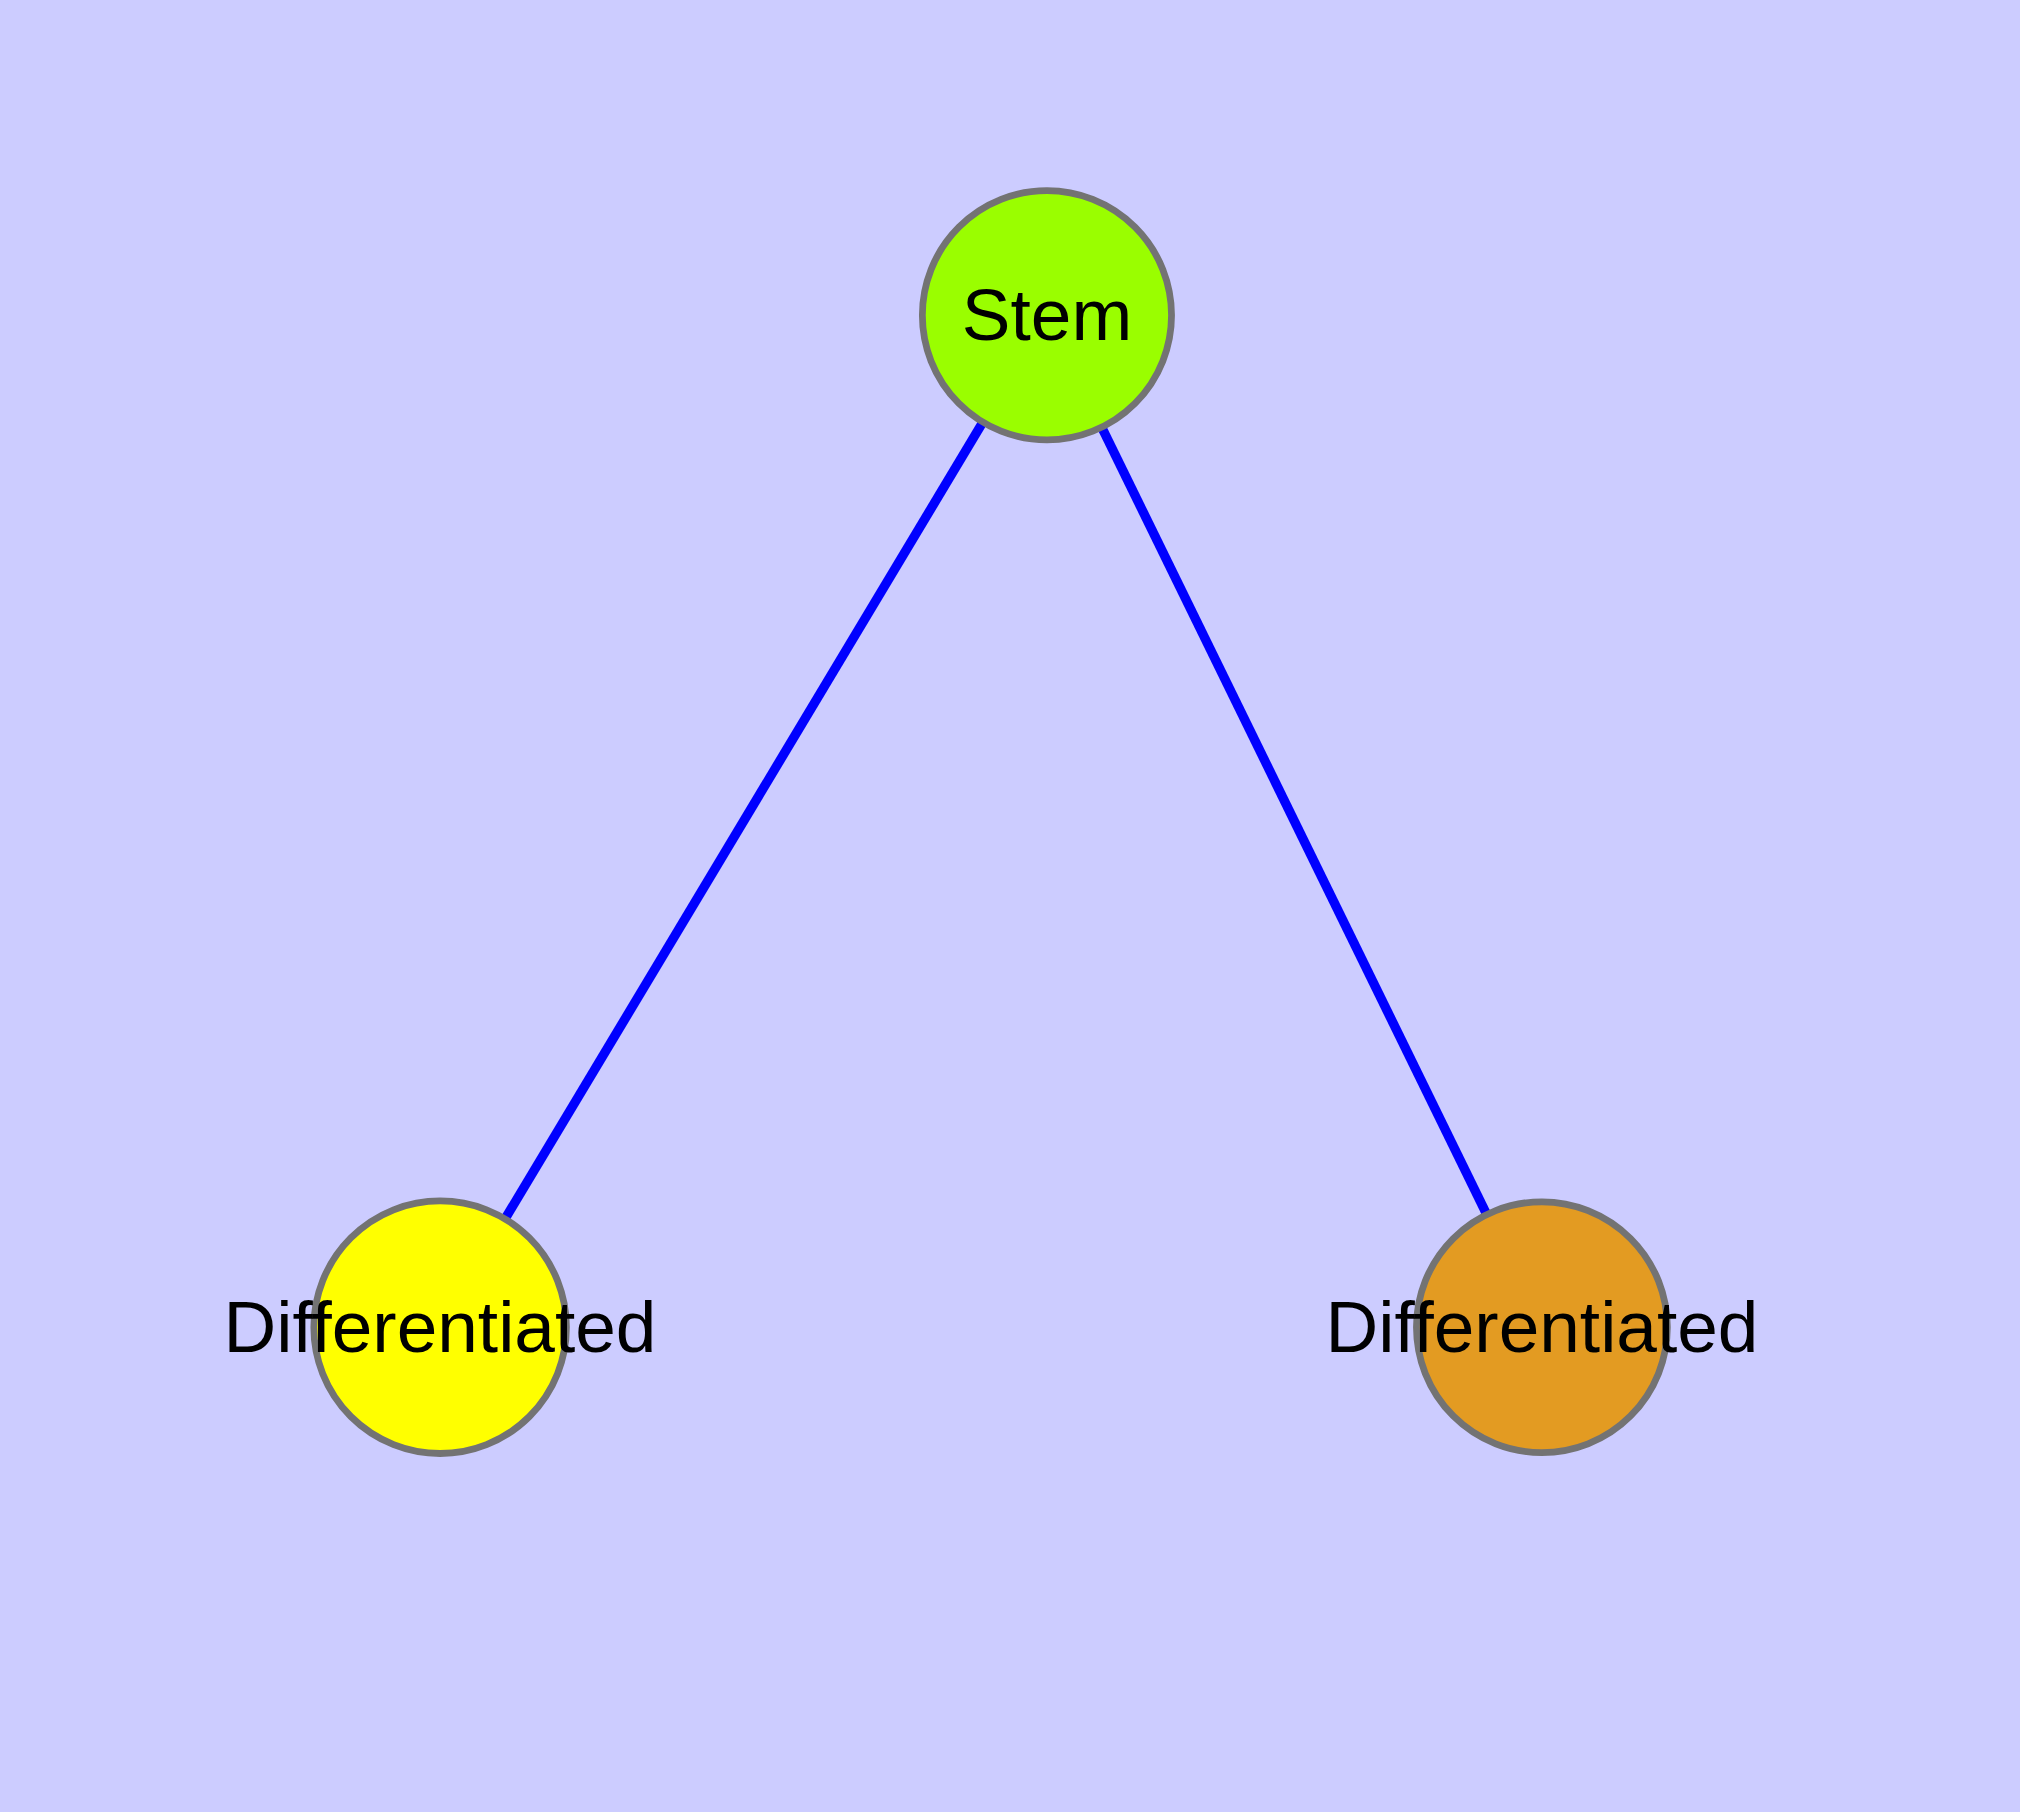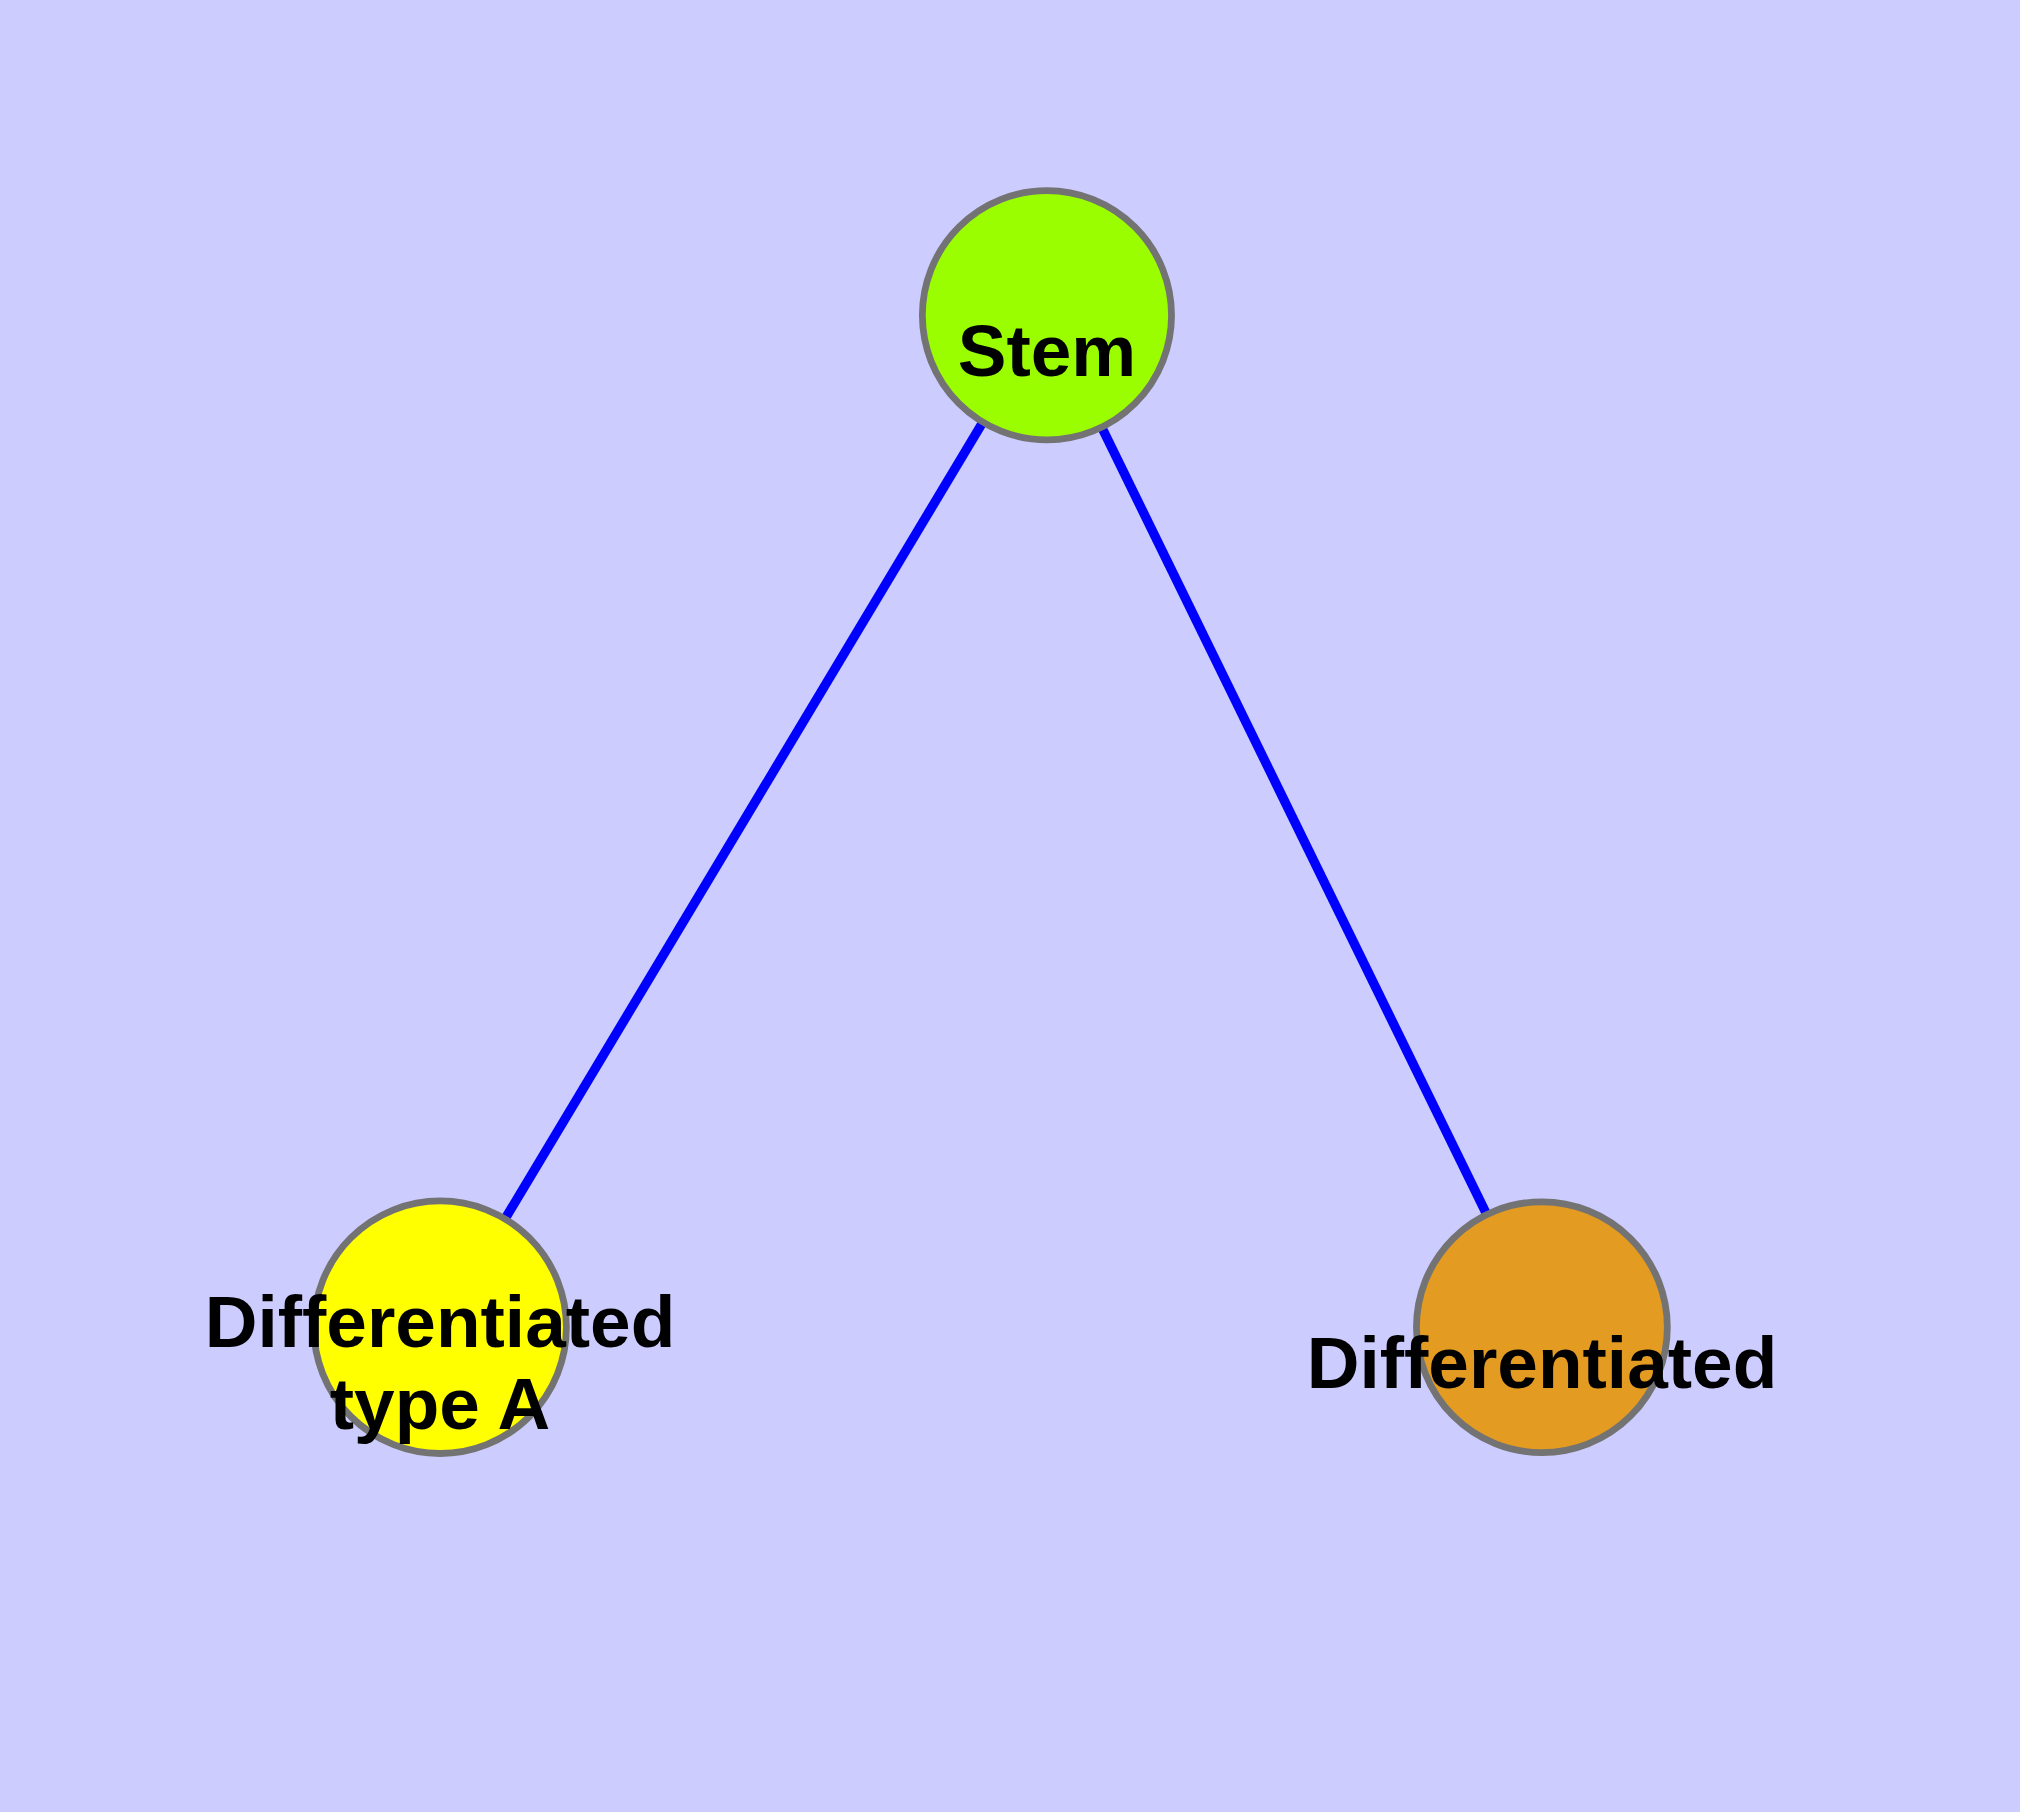--- a/index.html
+++ b/index.html
@@ -19,27 +19,25 @@
     position: absolute;
     top: 0;
     left: 0;
     width: 2021px;
     height: 1812px;
     display: block;
   }
   .node-label {
     position: absolute;
     color: #000000;
-    font-weight: bold;
-    text-align: center;
+    font-weight: normal;
     line-height: 1.12;
     white-space: pre;
     pointer-events: none;
     transform: translate(-50%, -50%);
-    margin-top: 36px;
   }
   .node-label.root {
     font-size: 73px;
   }
   .node-label.leaf {
     font-size: 73px;
   }
 </style>
 </head>
 <body>
@@ -56,18 +54,18 @@
       </g>
     <g id="nodes-layer">
         <circle cx="1235" cy="372" r="147" fill="#9afe00" stroke="#737373" stroke-width="8"></circle>
         <circle cx="519" cy="1566" r="149" fill="#ffff00" stroke="#737373" stroke-width="8"></circle>
         <circle cx="1819" cy="1566" r="148" fill="#e39b22" stroke="#737373" stroke-width="8"></circle>
       </g>
   </svg>
 
   <div id="labels-layer">
       <div class="node-label root" style="left: 1047px; top: 315px; font-size: 73px; color: rgb(0, 0, 0);"><div>Stem</div></div>
-      <div class="node-label leaf" style="left: 440px; top: 1327px; font-size: 73px; color: rgb(0, 0, 0);"><div>Differentiated</div><div>type A</div></div>
+      <div class="node-label leaf" style="left: 440px; top: 1327px; font-size: 73px; color: rgb(0, 0, 0);"><div>Differentiated</div></div>
       <div class="node-label leaf" style="left: 1542px; top: 1327px; font-size: 73px; color: rgb(0, 0, 0);"><div>Differentiated</div></div>
     </div>
 
 </div>
 
 
 </body></html>

